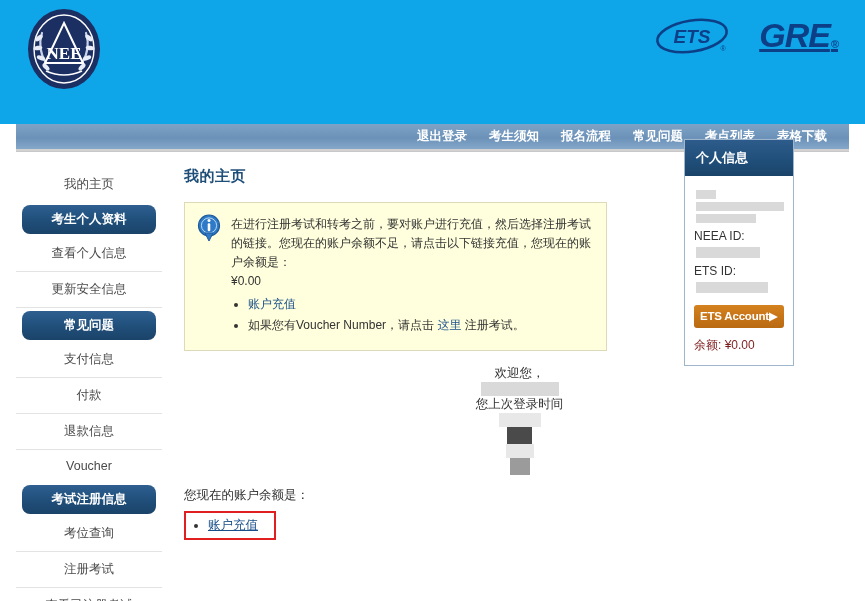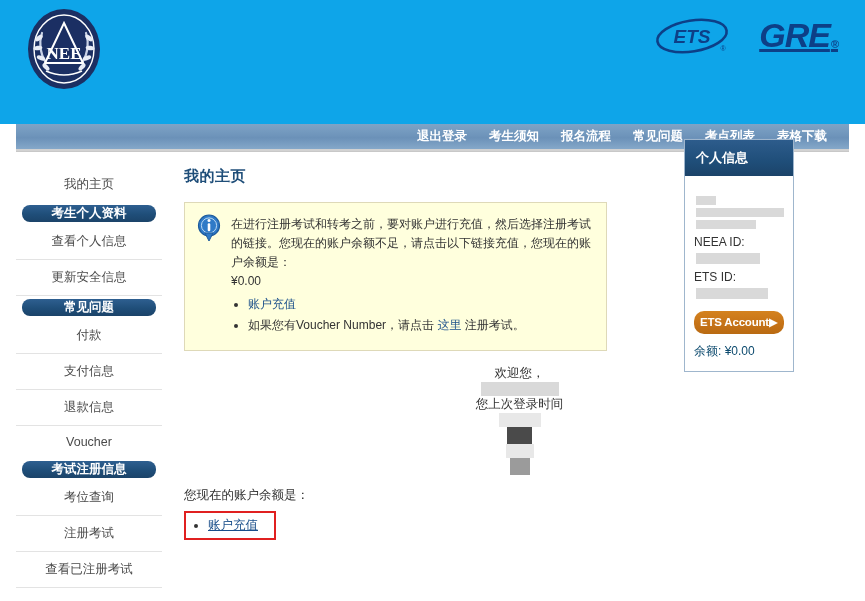--- a/index.html
+++ b/index.html
@@ -112,21 +112,21 @@
   }
   .side-link.plain { border-bottom: none; }
   .side-head {
     display: block;
     text-align: center;
     color: #ffffff;
     font-size: 12.5px;
     font-weight: bold;
     background: linear-gradient(to bottom, #2e5f90 0%, #1f4e79 55%, #1b4369 100%);
     border-radius: 8px;
-    padding: 0 4px;
+    padding: 6px 4px;
     margin: 3px 6px 2px 6px;
     cursor: pointer;
   }
 
   
   .main {
     flex: 1 1 auto;
     padding-left: 22px;
     padding-right: 10px;
     position: relative;
@@ -234,45 +234,45 @@
     background: #ffffff;
   }
   .rp-head {
     background: linear-gradient(to bottom, #2d5c8c 0%, #1f4e79 60%, #1b4369 100%);
     color: #ffffff;
     font-size: 13px;
     font-weight: bold;
     padding: 9px 0 9px 11px;
   }
   .rp-body {
-    padding: 20px 9px 11px 9px;
+    padding: 14px 9px 11px 9px;
   }
   .rp-label {
     font-size: 12px;
     color: #333333;
     margin-top: 6px;
   }
   .rp-redact-block { margin-bottom: 2px; }
   .ets-account-btn {
     display: inline-block;
     margin-top: 12px;
     background: linear-gradient(to bottom, #d4821f 0%, #c67317 55%, #b96a12 100%);
     color: #ffffff;
     font-size: 11.5px;
     font-weight: bold;
     padding: 4px 6px 5px 6px;
-    border-radius: 10px;
+    border-radius: 3px;
     cursor: pointer;
     white-space: nowrap;
     letter-spacing: -0.2px;
   }
   .rp-balance {
     margin-top: 9px;
     font-size: 12px;
-    color: #0c4a6e;
+    color: #7f1d1d;
   }
 </style>
 </head>
 <body>
 
 <div class="header">
 
   <div class="neea-logo">
     <svg viewBox="0 0 88 84" width="88" height="84" aria-hidden="true">
       <ellipse cx="44" cy="42" rx="36" ry="40" fill="#1b2f63"></ellipse>
@@ -321,22 +321,22 @@
 </div>
 
 <div class="page">
 
   <div class="sidebar">
     <a class="side-link plain">我的主页</a>
     <div class="side-head">考生个人资料</div>
     <a class="side-link">查看个人信息</a>
     <a class="side-link">更新安全信息</a>
     <div class="side-head">常见问题</div>
+    <a class="side-link">支付信息</a>
     <a class="side-link">付款</a>
-    <a class="side-link">支付信息</a>
     <a class="side-link">退款信息</a>
     <a class="side-link plain">Voucher</a>
     <div class="side-head">考试注册信息</div>
     <a class="side-link">考位查询</a>
     <a class="side-link">注册考试</a>
     <a class="side-link">查看已注册考试</a>
   </div>
 
   <div class="main">
     <div class="page-title">我的主页</div>

